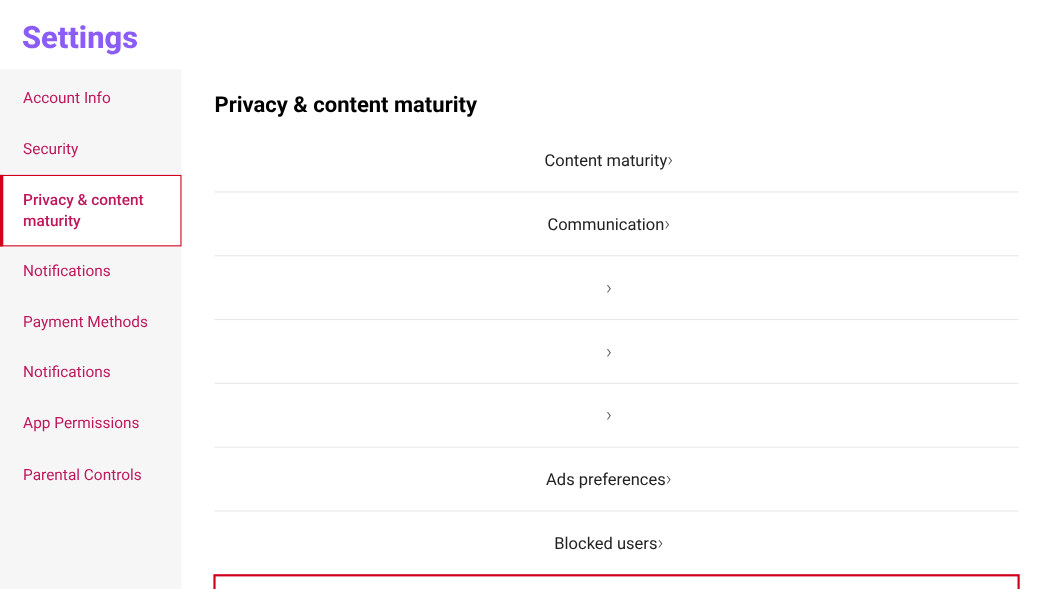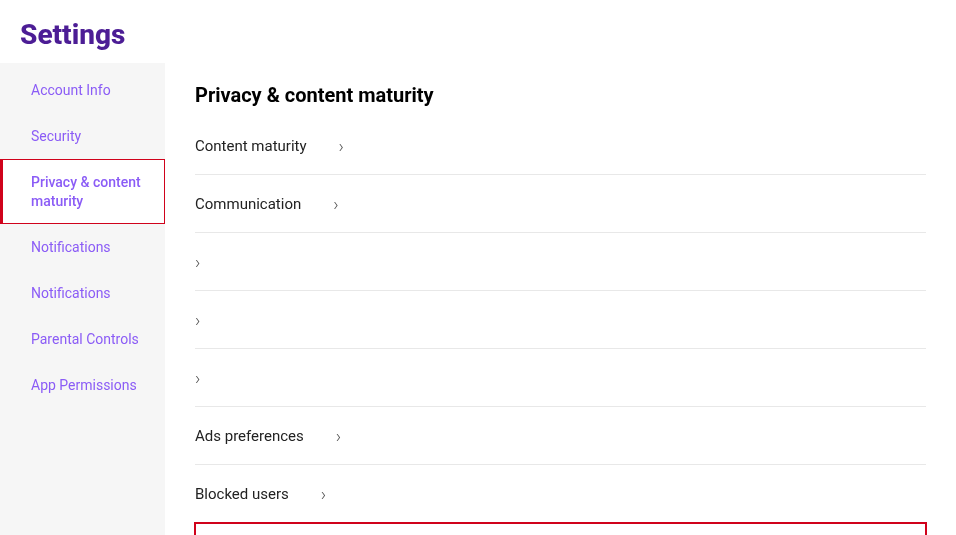--- a/index.html
+++ b/index.html
@@ -13,41 +13,41 @@
       background: #fff;
       width: 956px;
       min-height: 535px;
       color: #222;
     }
 
     .page-title {
       font-size: 28px;
       font-weight: 800;
       padding: 18px 20px 12px 20px;
-      color: #4c1d95;
+      color: #8b5cf6;
     }
 
     .layout {
       display: flex;
       flex-direction: row;
     }
 
     .sidebar {
       width: 165px;
       background: #f6f6f6;
       min-height: 490px;
       flex-shrink: 0;
       padding-top: 4px;
     }
 
     .sidebar-item {
       display: block;
-      padding: 14px 14px 14px 28px;
+      padding: 14px 14px 14px 18px;
       font-size: 14px;
-      color: #8b5cf6;
+      color: #be185d;
       cursor: pointer;
       border-left: 3px solid transparent;
       line-height: 1.3;
     }
 
     .sidebar-item.active {
       border-left: 3px solid #d0021b;
       background: #fff;
       font-weight: 500;
       outline: 1.5px solid #d0021b;
@@ -62,25 +62,24 @@
     .section-title {
       font-size: 20px;
       font-weight: 700;
       padding: 20px 0 10px 0;
       color: #000;
     }
 
     .menu-item {
       display: flex;
       align-items: center;
-      justify-content: flex-start;
+      justify-content: center;
       padding: 18px 8px 18px 0;
       border-bottom: 1px solid #e8e8e8;
       cursor: pointer;
-      gap: 32px;
     }
 
     .menu-item:first-of-type {
       border-top: 1px solid #e8e8e8;
     }
 
     .menu-item-label {
       font-size: 15px;
       color: #222;
     }
@@ -103,23 +102,24 @@
 
 <div class="page-title">Settings</div>
 
 <div class="layout">
   <nav class="sidebar">
 
   <div class="sidebar-item">Account Info</div>
       <div class="sidebar-item">Security</div>
       <div class="sidebar-item active">Privacy &amp; content maturity</div>
       <div class="sidebar-item">Notifications</div>
+      <div class="sidebar-item">Payment Methods</div>
       <div class="sidebar-item">Notifications</div>
+      <div class="sidebar-item">App Permissions</div>
       <div class="sidebar-item">Parental Controls</div>
-      <div class="sidebar-item">App Permissions</div>
     </nav>
 
   <main class="main-content">
     <div class="section-title">Privacy &amp; content maturity</div>
 
   <div class="menu-item">
         <span class="menu-item-label">Content maturity</span>
         <span class="chevron">›</span>
       </div>
       <div class="menu-item">

